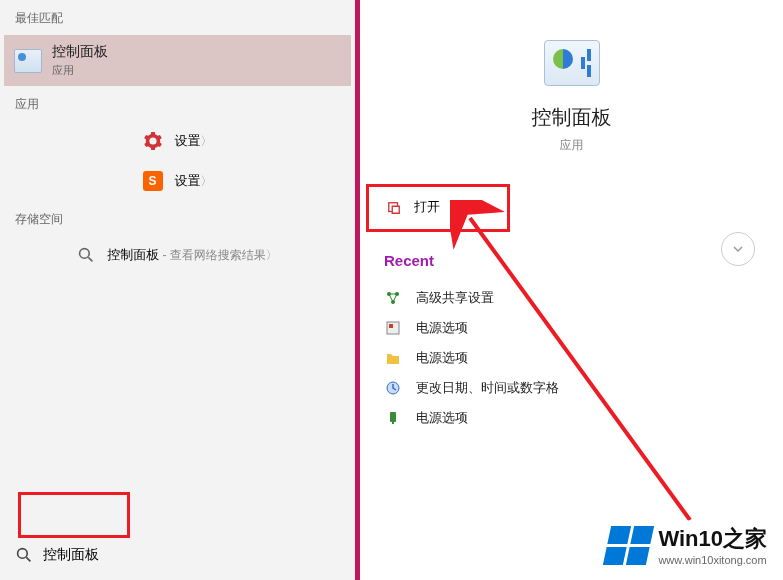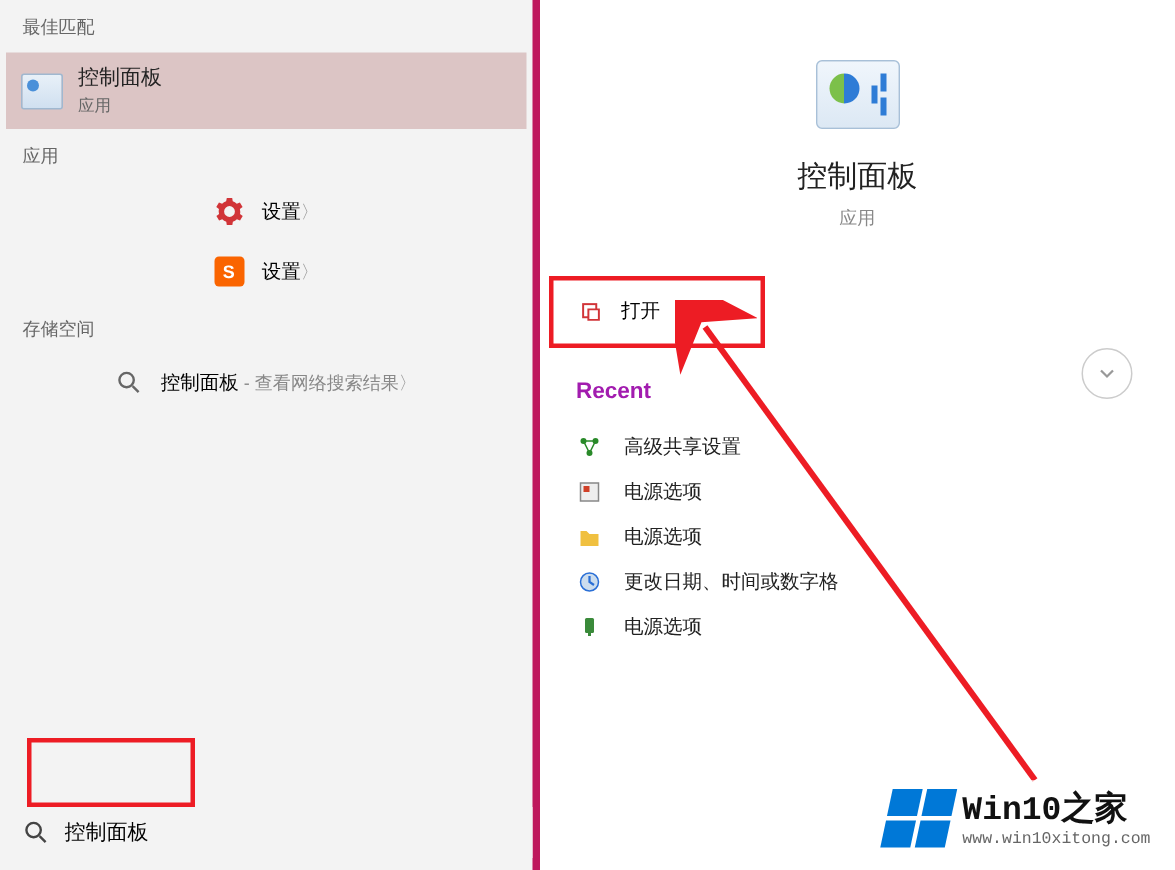--- a/index.html
+++ b/index.html
@@ -184,21 +184,21 @@
       position:absolute; right: 10px; bottom: 10px;
       display:flex; align-items:center; gap: 8px;
       background: rgba(255,255,255,0.6);
       padding: 4px 6px;
     }
     .win-logo {
       display:grid; grid-template-columns: 20px 20px; grid-template-rows:18px 18px; gap:3px;
       transform: skewX(-12deg);
     }
     .win-logo span { background:#0078d7; }
-    .wm-text { display:flex; flex-direction:column;font-family:Liberation Mono, monospace; }
+    .wm-text { display:flex; flex-direction:column; }
     .wm-title { font-size: 22px; font-weight:700; color:#111;}
     .wm-url { font-size: 11px; color:#666; }
   </style>
 </head>
 <body>
 
 <div class="container">
 
   <div class="left-panel">
     <div class="section-header">最佳匹配</div>

